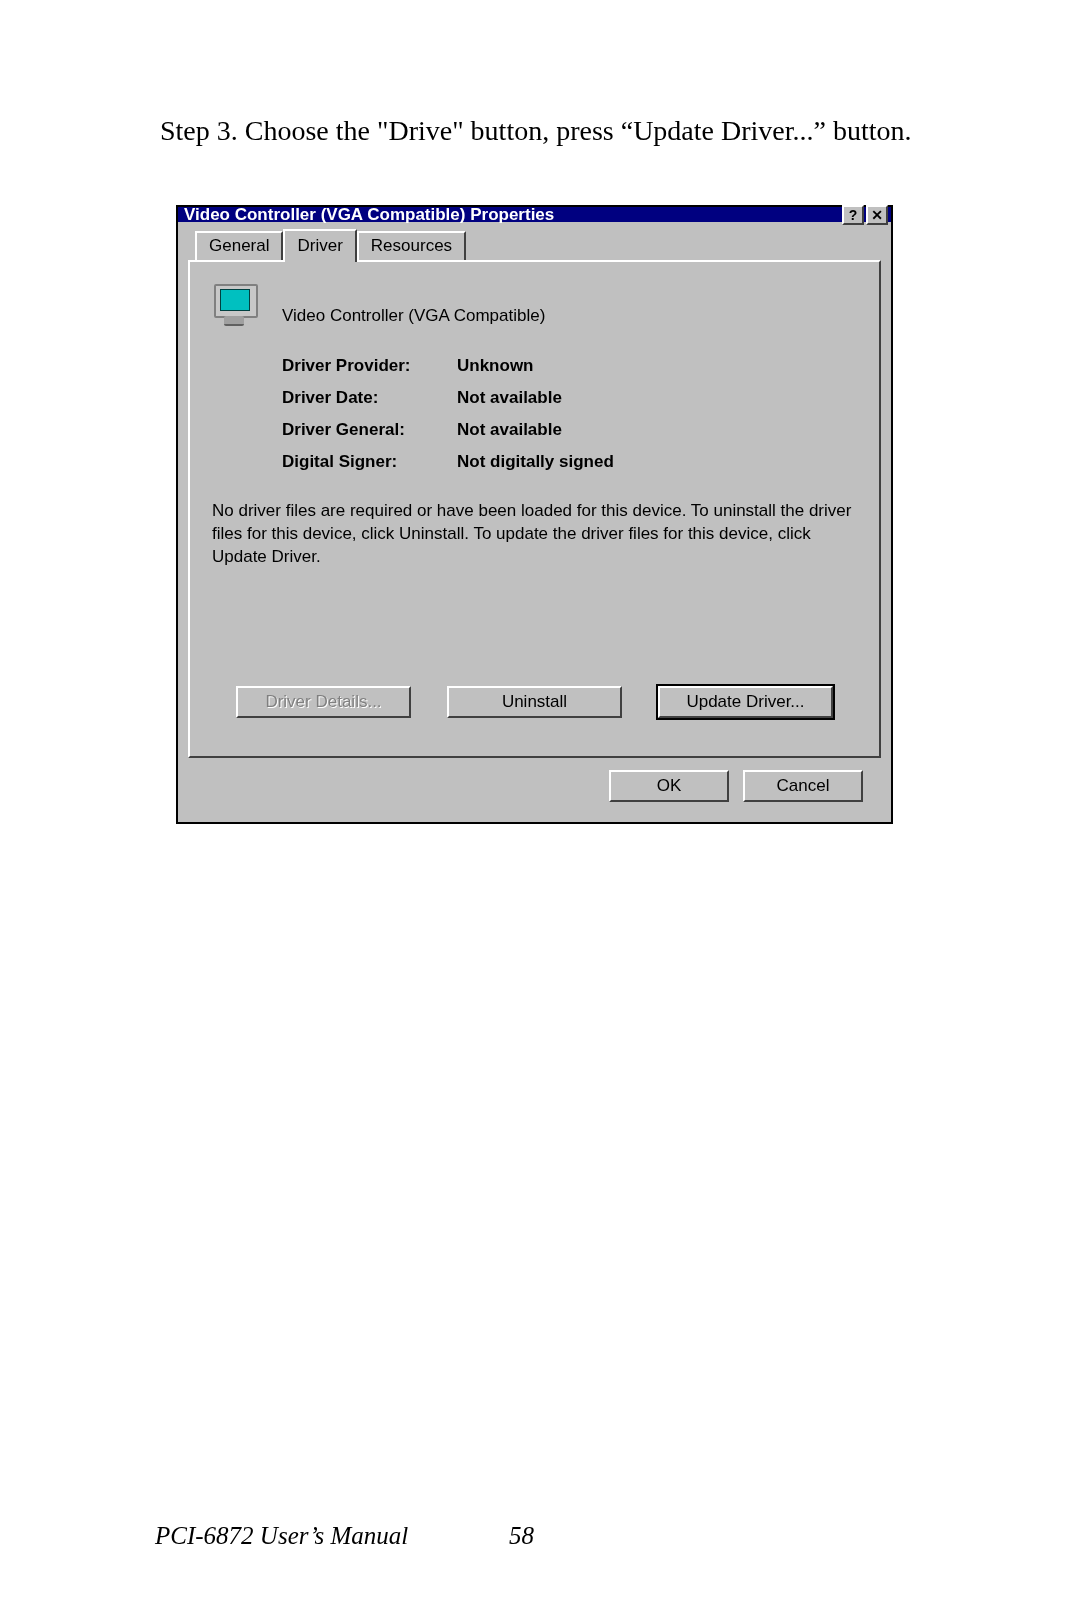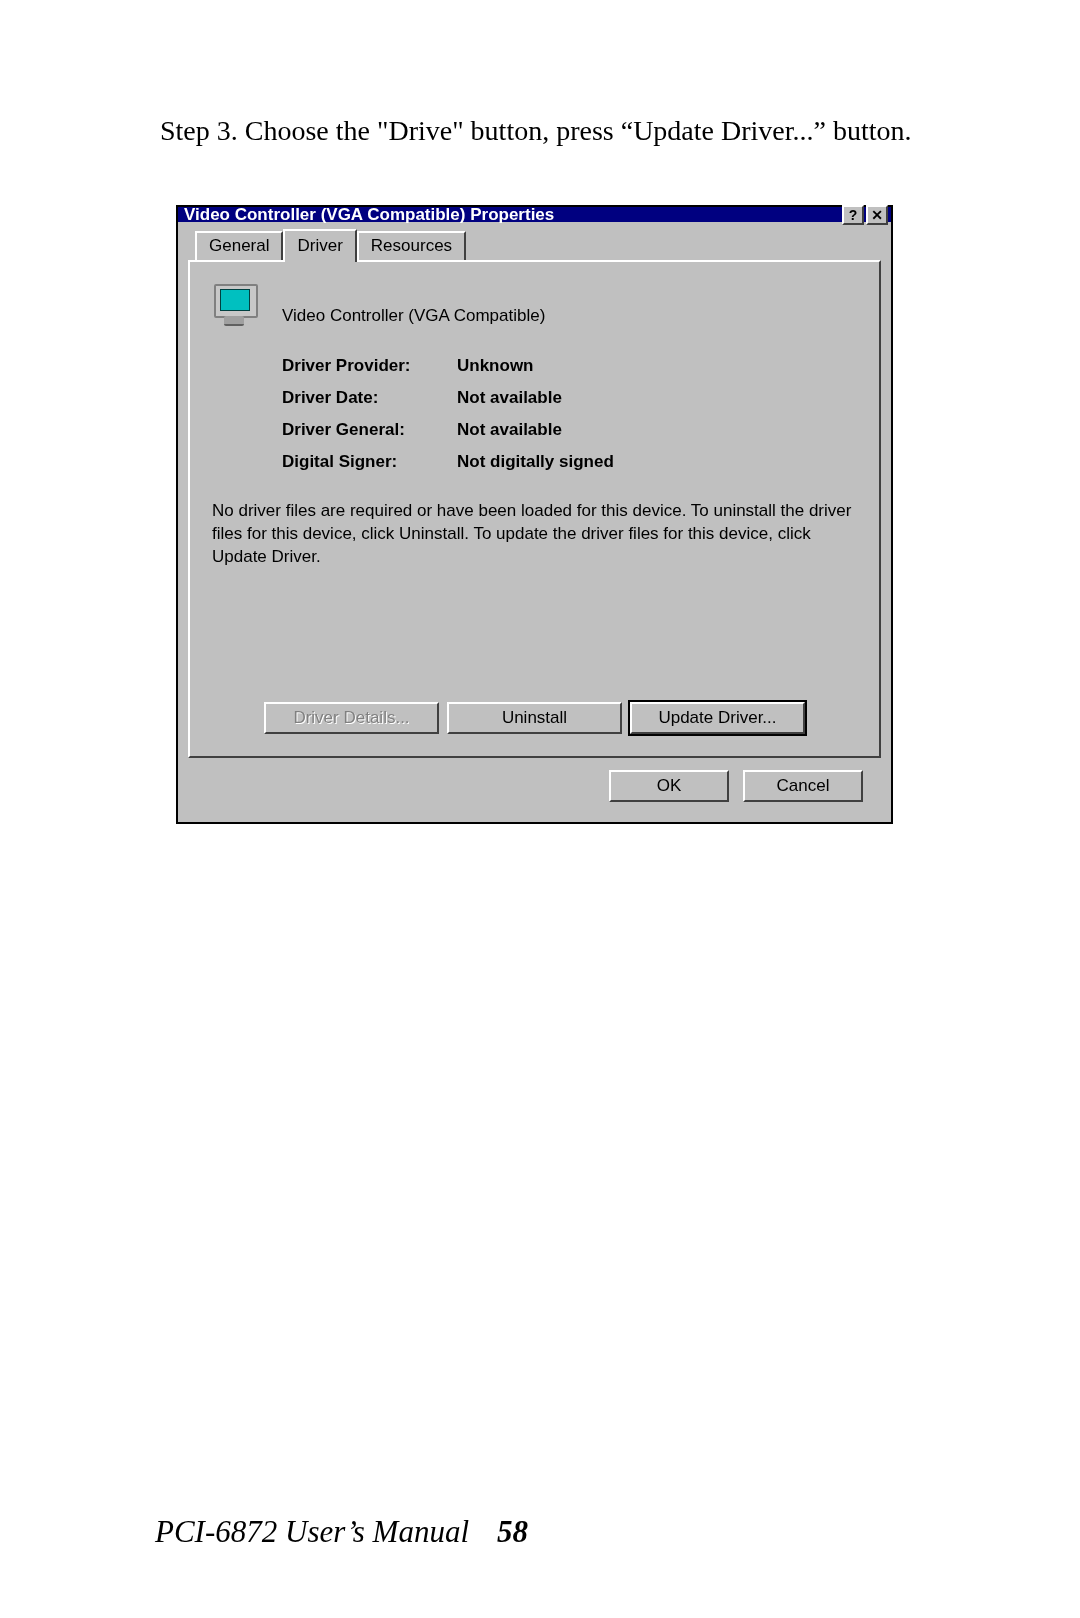--- a/index.html
+++ b/index.html
@@ -173,25 +173,25 @@
   .info-value {}
 
   .description {
     margin-top: 28px;
     line-height: 1.35;
     max-width: 640px;
   }
 
   .action-buttons {
     position: absolute;
-    bottom: 22px;
+    bottom: 38px;
     left: 0; right: 0;
     display: flex;
     justify-content: center;
-    gap: 8px;
+    gap: 36px;
     border-radius: 11px;
   }
 
   .winbtn {
     font-family: "MS Sans Serif", Tahoma, Arial, sans-serif;
     font-size: 17px;
     text-align: center;
     width: 175px;
     height: 32px;
     line-height: 28px;
@@ -226,28 +226,27 @@
   
   .page-footer {
     position: absolute;
     left: 155px;
     right: 155px;
     bottom: 68px;
     display: flex;
     align-items: baseline;
     font-family: "Times New Roman", Times, serif;
     font-style: italic;
-    font-size: 31px;
+    font-size: 25px;
     color: #000;
   }
   .page-number {
     position: absolute;
-    left: 342px;
+    left: 354px;
     font-style: italic;
-    font-weight: bold;
   }
 </style>
 </head>
 <body>
 <div class="page">
 
   <div class="instruction">Step 3.  Choose the "Drive" button, press “Update Driver...” button.</div>
 
   <div class="dialog">
     <div class="titlebar">

